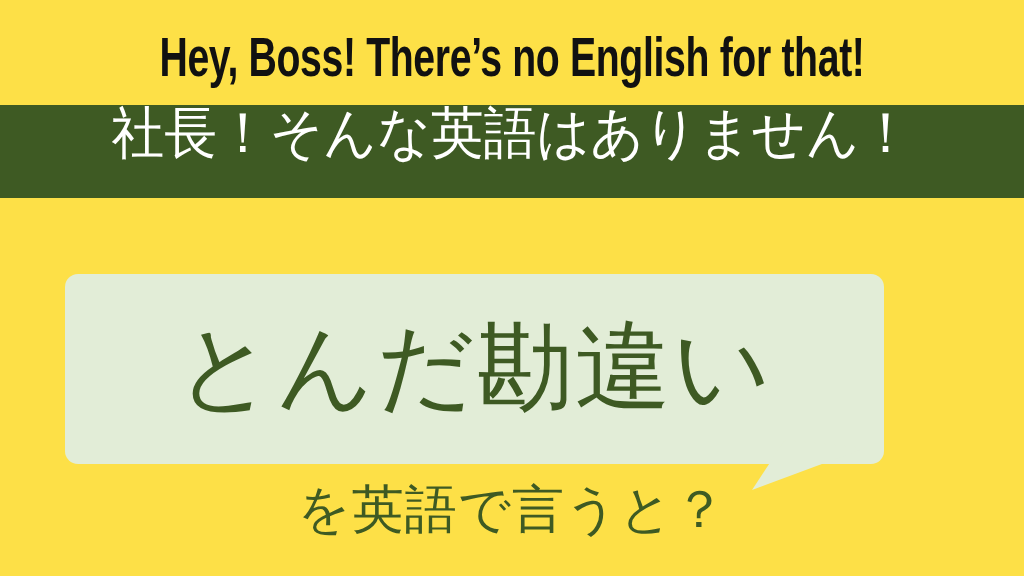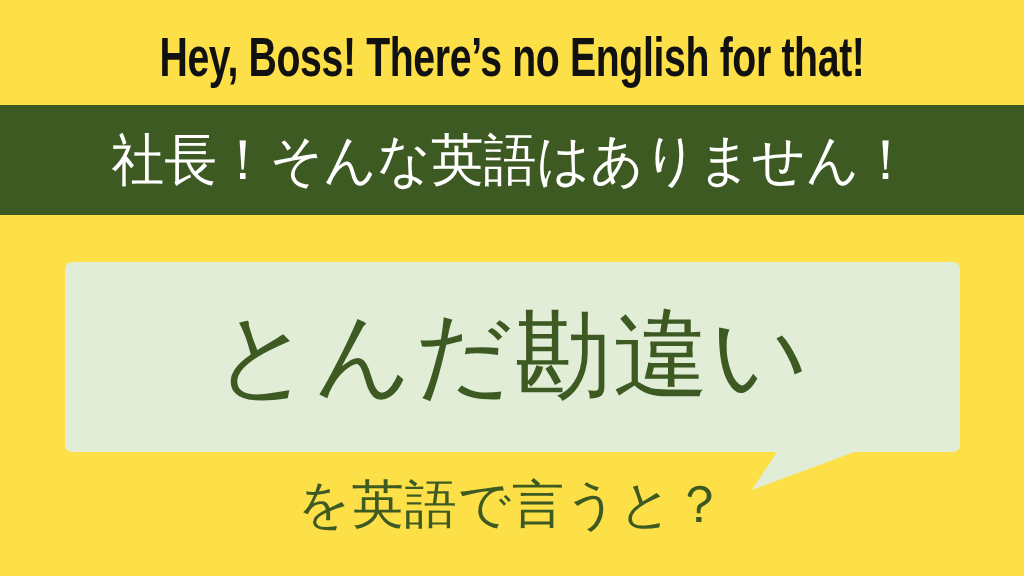--- a/index.html
+++ b/index.html
@@ -43,24 +43,24 @@
     transform-origin: center center;
     white-space: nowrap;
   }
 
   
   .banner {
     position: absolute;
     left: 0;
     top: 105px;
     width: 1024px;
-    height: 110px;
+    height: 93px;
     background: #3E5A23;
     display: flex;
-    align-items: center;
+    align-items: flex-start;
     justify-content: center;
   }
   .banner-text {
     color: #ffffff;
     font-size: 56px;
     line-height: 1;
     white-space: nowrap;
     font-family: "DejaVu Sans", "Liberation Sans", sans-serif;
     transform: scaleX(0.94);
     transform-origin: center center;
@@ -70,25 +70,25 @@
   .bubble-wrap {
     position: absolute;
     left: 65px;
     top: 262px;
     width: 895px;
     height: 190px;
   }
   .bubble {
     position: absolute;
     left: 0;
-    top: 0;
-    width: 895px;
+    top: 12px;
+    width: 819px;
     height: 190px;
     background: #E2EDD7;
-    border-radius: 7px;
+    border-radius: 13px;
     display: flex;
     align-items: center;
     justify-content: center;
   }
   .bubble-text {
     color: #3E5A23;
     font-size: 96px;
     line-height: 1;
     white-space: nowrap;
     font-family: "DejaVu Sans", "Liberation Sans", sans-serif;
@@ -106,20 +106,21 @@
   }
 
   
   .caption {
     position: absolute;
     left: 0;
     top: 478px;
     width: 1024px;
     height: 62px;
     display: flex;
+    align-items: center;
     justify-content: center;
   }
   .caption-text {
     color: #3E5A23;
     font-size: 52px;
     line-height: 1;
     white-space: nowrap;
     font-family: "DejaVu Sans", "Liberation Sans", sans-serif;
     letter-spacing: 1px;
   }

